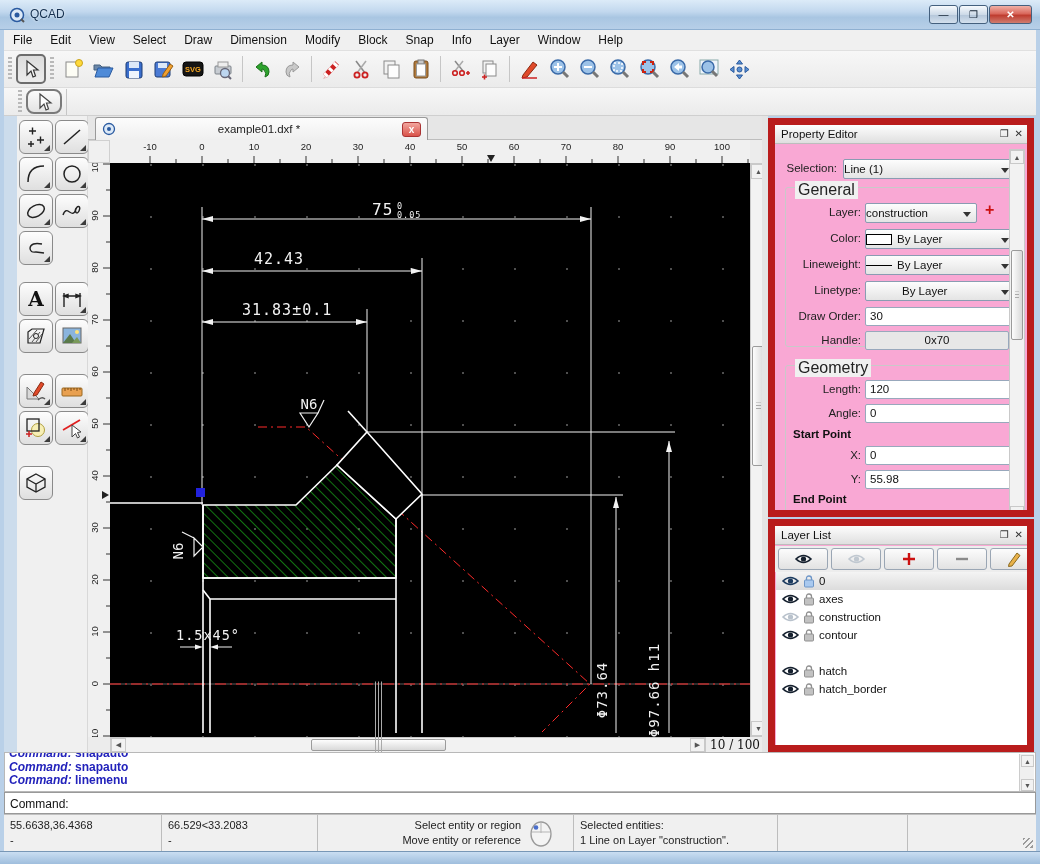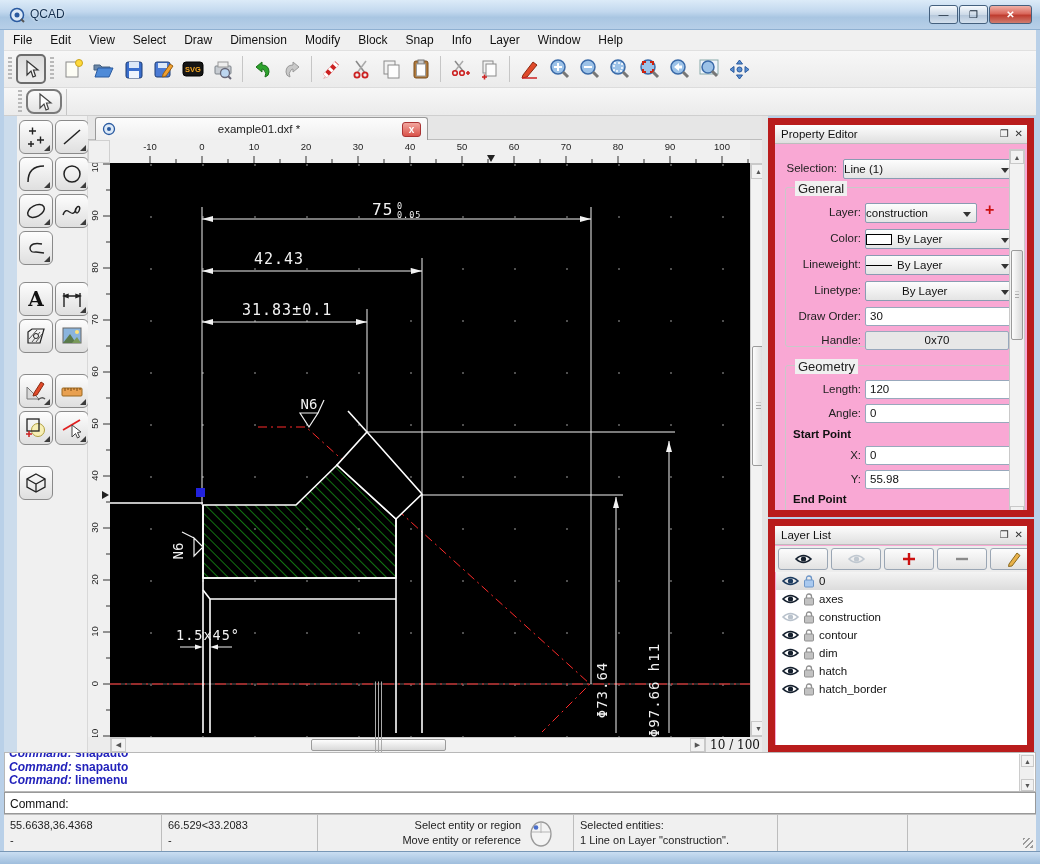--- a/index.html
+++ b/index.html
@@ -68,21 +68,21 @@
   .dock-btns { position:absolute; right:4px; top:3px; display:flex; gap:6px; font-size:10px; color:#333; }
   .flabel { position:absolute; font-size:11.5px; color:#222; text-align:right; }
   .fbold { position:absolute; font-size:11.5px; font-weight:bold; color:#111; }
   .field { position:absolute; height:19px; background:#fff; border:1px solid #98a8bc; border-radius:2px;
     font-size:11.5px; color:#111; padding:2px 4px; }
   .field.ro { background:#e7e7e7;text-align:center; }
   .dd { position:absolute; height:20px; border:1px solid #8a9cb2; border-radius:2px;
     background:linear-gradient(#fdfdfd,#e4e4e4); font-size:11.5px; color:#111; display:flex; align-items:center; padding:0 0; }
   .dd .arr { position:absolute; right:5px; top:8px; border-left:4px solid transparent; border-right:4px solid transparent; border-top:5px solid #333; }
   .gbox { position:absolute; border:1px solid #c9c9c9; border-radius:3px; }
-  .glegend { position:absolute; font-size:13px; color:#222; background:#f0f0f0; padding:0 3px; }
+  .glegend { position:absolute; font-size:16px; color:#222; background:#f0f0f0; padding:0 3px; }
   .swatch-color { width:26px; height:11px; background:#fff; border:1px solid #000; margin-right:5px; }
   .swatch-line { width:26px; height:1px; background:#000; margin-right:5px; }
   
   .llbtn { position:absolute; top:2px; width:50px; height:22px; border:1px solid #9aa6b4; border-radius:3px;
     background:linear-gradient(#fcfcfc,#e2e2e2); display:flex; align-items:center; justify-content:center; }
   #layerrows { position:absolute; left:1px; top:46px; width:264px; height:186px; background:#fff; }
   .lrow { position:absolute; left:0; width:264px; height:18px; display:flex; align-items:center; gap:4px; padding-left:6px; }
   .lrow.sel { background:linear-gradient(#f4f4f4,#dcdcdc); }
   .lname { font-size:11.5px; color:#111; }
   
@@ -759,31 +759,20 @@
         <svg width="17" height="12">
             <path d="M1,6 Q8.5,-1 16,6 Q8.5,13 1,6 Z" fill="none" stroke="#15202e" stroke-width="1.6"></path>
             <circle cx="8.5" cy="6" r="2.6" fill="#15202e"></circle>
           </svg>
         <svg width="12" height="13">
             <rect x="1.5" y="5" width="9" height="7" rx="1" fill="#c2c2c2" stroke="#909090"></rect>
             <path d="M3.5,5 V3.5 Q3.5,1 6,1 Q8.5,1 8.5,3.5 V5" fill="none" stroke="#909090" stroke-width="1.3"></path>
           </svg>
         <span class="lname">contour</span>
       </div>
-      <div class="lrow" style="top:72px">
-        <svg width="17" height="12">
-            <path d="M1,6 Q8.5,-1 16,6 Q8.5,13 1,6 Z" fill="none" stroke="#15202e" stroke-width="1.6"></path>
-            <circle cx="8.5" cy="6" r="2.6" fill="#15202e"></circle>
-          </svg>
-        <svg width="12" height="13">
-            <rect x="1.5" y="5" width="9" height="7" rx="1" fill="#c2c2c2" stroke="#909090"></rect>
-            <path d="M3.5,5 V3.5 Q3.5,1 6,1 Q8.5,1 8.5,3.5 V5" fill="none" stroke="#909090" stroke-width="1.3"></path>
-          </svg>
-        <span class="lname">dim</span>
-      </div>
       <div class="lrow" style="top:90px">
         <svg width="17" height="12">
             <path d="M1,6 Q8.5,-1 16,6 Q8.5,13 1,6 Z" fill="none" stroke="#15202e" stroke-width="1.6"></path>
             <circle cx="8.5" cy="6" r="2.6" fill="#15202e"></circle>
           </svg>
         <svg width="12" height="13">
             <rect x="1.5" y="5" width="9" height="7" rx="1" fill="#c2c2c2" stroke="#909090"></rect>
             <path d="M3.5,5 V3.5 Q3.5,1 6,1 Q8.5,1 8.5,3.5 V5" fill="none" stroke="#909090" stroke-width="1.3"></path>
           </svg>
         <span class="lname">hatch</span>

